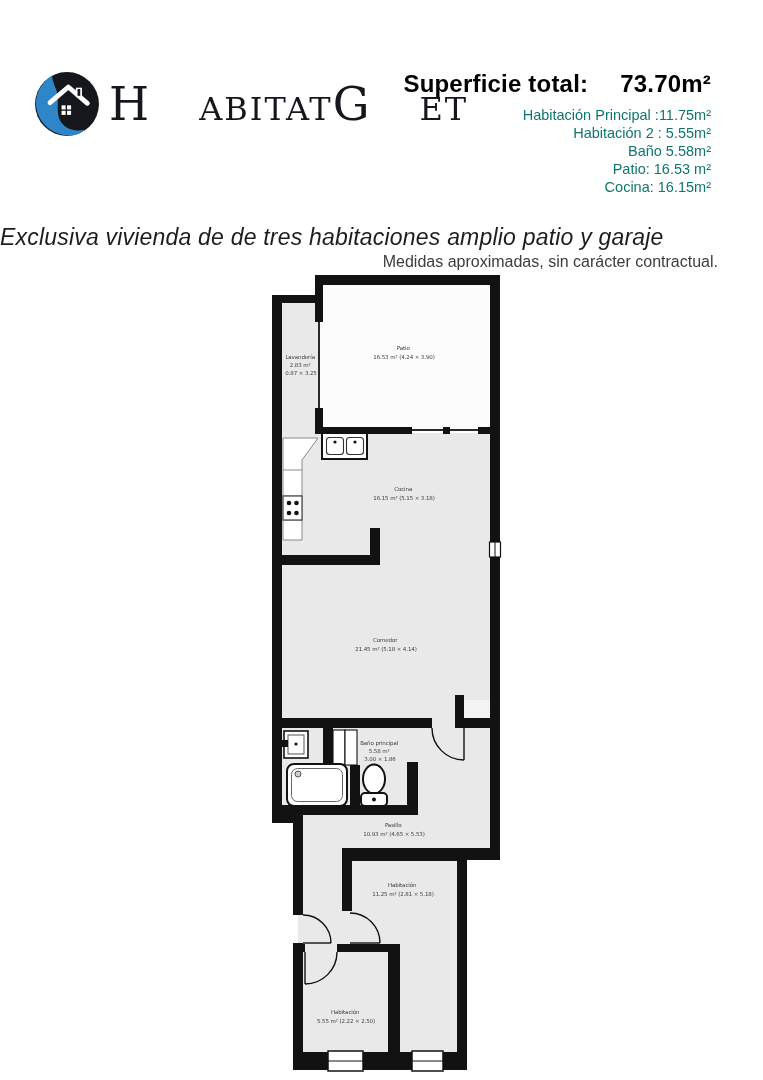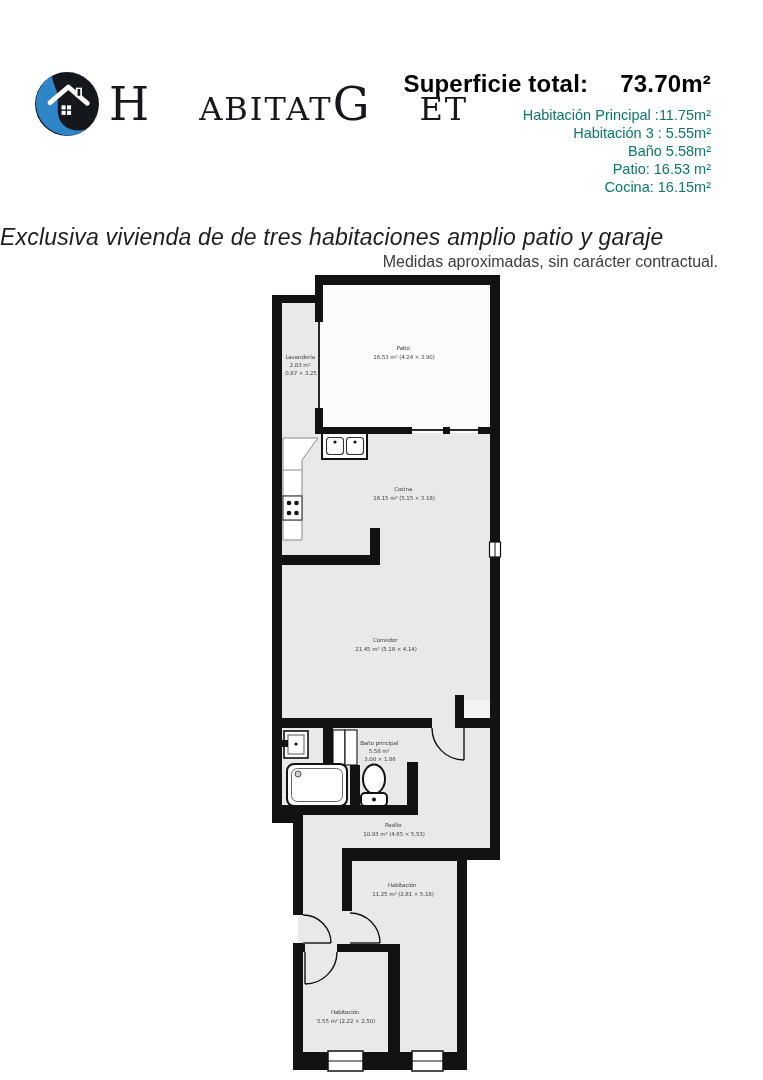--- a/index.html
+++ b/index.html
@@ -51,21 +51,21 @@
         <span class="b-lg">G</span>
         <span class="b-sm">ET</span>
     </div>
   </div>
 
   <div class="summary">
     <div class="s-title">
       <span>Superficie total:</span><span class="s-val">73.70m²</span>
     </div>
     <div class="s-line">Habitación  Principal :11.75m²</div>
-    <div class="s-line">Habitación 3 : 5.55m²</div>
+    <div class="s-line">Habitación 2 : 5.55m²</div>
     <div class="s-line">Baño 5.58m²</div>
     <div class="s-line">Patio: 16.53 m²</div>
     <div class="s-line">Cocina: 16.15m²</div>
   </div>
 
   <div class="tagline">Exclusiva vivienda de de tres habitaciones amplio patio y garaje</div>
   <div class="disclaimer">Medidas aproximadas, sin carácter contractual.</div>
 
   <svg class="plan" viewBox="0 0 763 1080">
 

